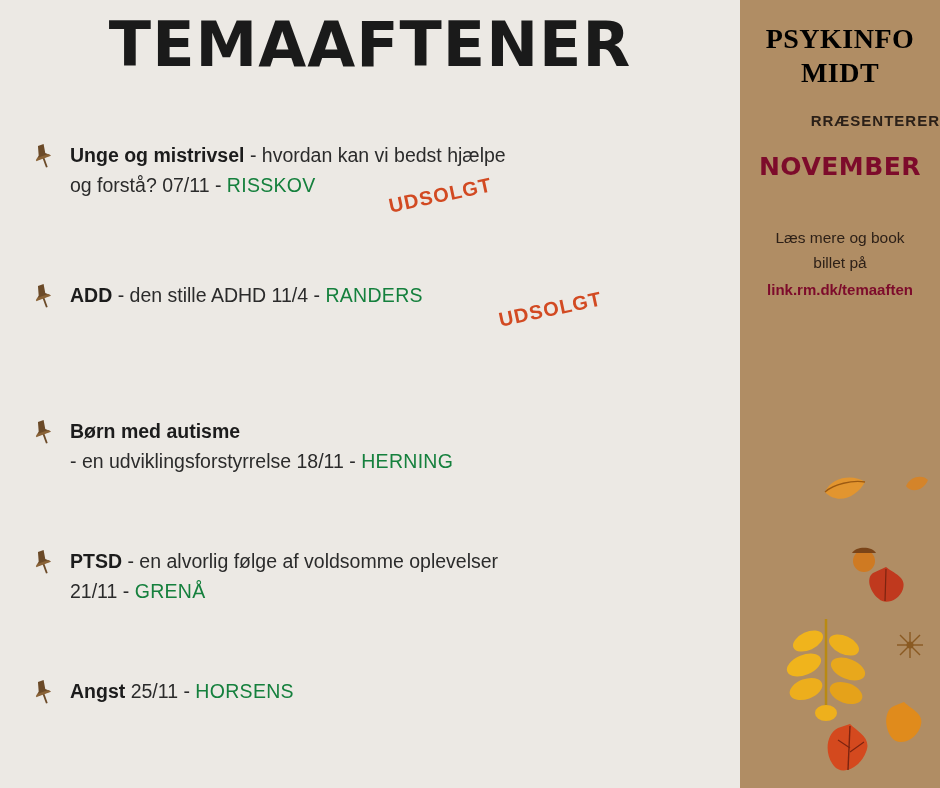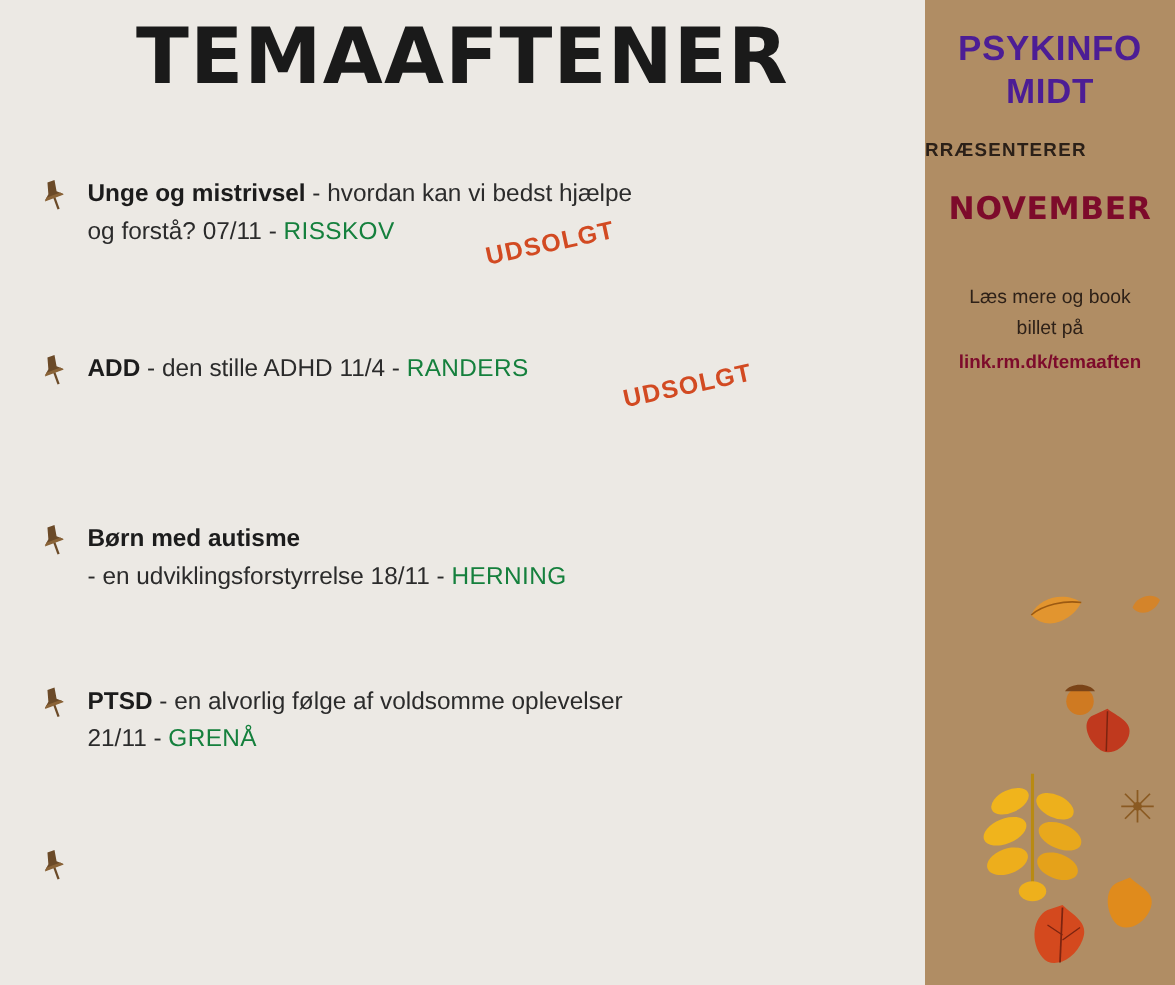--- a/index.html
+++ b/index.html
@@ -77,30 +77,30 @@
   .right {
     position: absolute;
     right: 0; top: 0;
     width: 200px; height: 788px;
     background: #b08d64;
     overflow: hidden;
   }
   .brand {
     margin-top: 22px;
     text-align: center;
-    color: #4c1d95;
+    color: #000000;
     font-weight: bold;
     font-size: 28px;
     line-height: 34px;
     letter-spacing: 0.5px;
-    font-family: Liberation Sans, sans-serif;
+    font-family: Liberation Serif, serif;
   }
   .presents {
     margin-top: 22px;
-    text-align: left;
+    text-align: right;
     color: #2b2018;
     font-weight: bold;
     font-size: 15px;
     letter-spacing: 1px;
   }
   .month {
     margin-top: 22px;
     text-align: center;
     color: #7d0b2b;
     font-weight: bold;
@@ -213,20 +213,23 @@
       <div class="event" style="min-height:60px;">
         <span class="pin">
           <svg width="30" height="30" viewBox="0 0 30 30">
             <g transform="rotate(-20 15 15)">
               <path d="M14 3 L20 3 L18.5 12 L23 16 L7 16 L11.5 12 Z" fill="#6b4a28"></path>
               <rect x="14.2" y="16" width="1.8" height="10" fill="#6b4a28"></rect>
               <path d="M9 14 L21 14 L23 16.5 L7 16.5 Z" fill="#8a6337"></path>
             </g>
           </svg>
         </span>
+        <div class="line">
+          <span class="b">Angst</span><span> 25/11 - </span><span class="place">HORSENS</span>
+        </div>
       </div>
 
     </div>
   </div>
 
   <div class="right">
 
     <div class="brand">
       <div>PSYKINFO</div>
       <div>MIDT</div>

